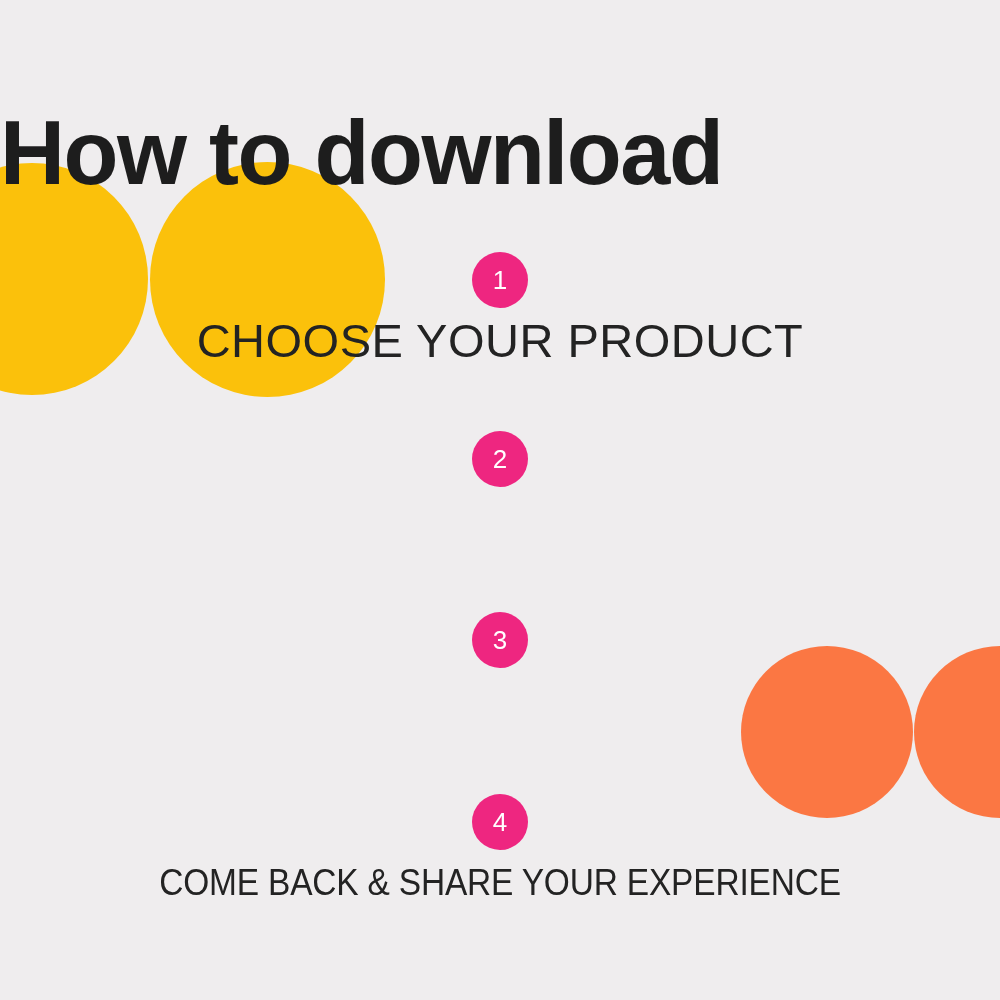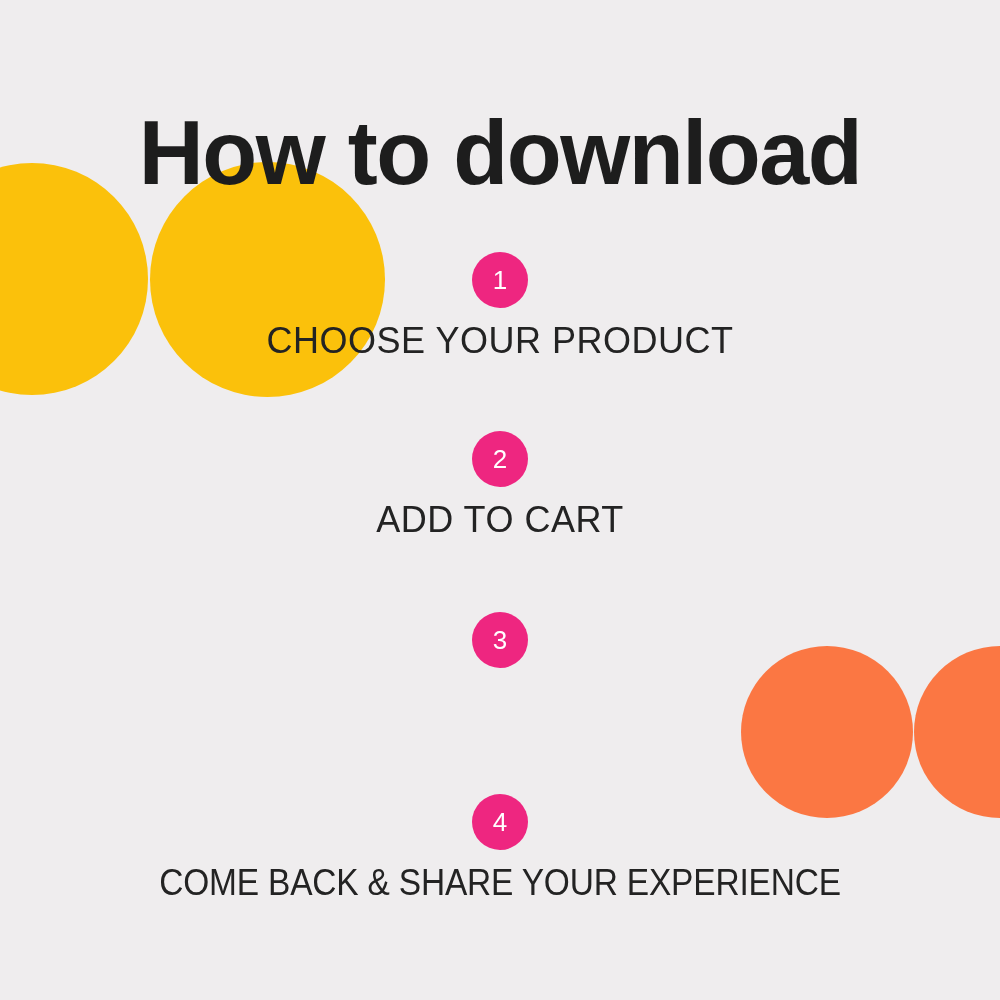--- a/index.html
+++ b/index.html
@@ -49,21 +49,21 @@
     height: 172px;
     background: #fb7743;
   }
 
   
   #page-title {
     position: absolute;
     left: 0;
     top: 48px;
     width: 1000px;
-    text-align: center;
+    text-align: left;
     font-size: 90px;
     line-height: 1.0;
     font-weight: 700;
     letter-spacing: -1.5px;
     color: #1d1d1d;
     z-index: 5;
   }
 
   
   #steps {
@@ -90,21 +90,21 @@
     font-weight: 400;
     line-height: 56px;
     text-align: center;
     margin: 0 auto;
     display: block;
     letter-spacing: 0;
   }
   .step-label {
     display: block;
     margin-top: 11px;
-    font-size: 36px;
+    font-size: 47px;
     line-height: 44px;
     font-weight: 300;
     letter-spacing: 0.5px;
     color: #232323;
     white-space: nowrap;
   }
   
   #step-1 { top: 252px; }
   #step-2 { top: 431px; }
   #step-3 { top: 612px; }
@@ -132,21 +132,20 @@
 
   <div id="steps">
 
     <div class="step" id="step-1">
       <span class="step-badge">1</span>
       <span class="step-label">CHOOSE YOUR PRODUCT</span>
     </div>
 
     <div class="step" id="step-2">
       <span class="step-badge">2</span>
-      <span class="step-label">ADD TO CART</span>
     </div>
 
     <div class="step" id="step-3">
       <span class="step-badge">3</span>
     </div>
 
     <div class="step" id="step-4">
       <span class="step-badge">4</span>
       <span class="step-label">COME BACK &amp; SHARE YOUR EXPERIENCE</span>
     </div>

